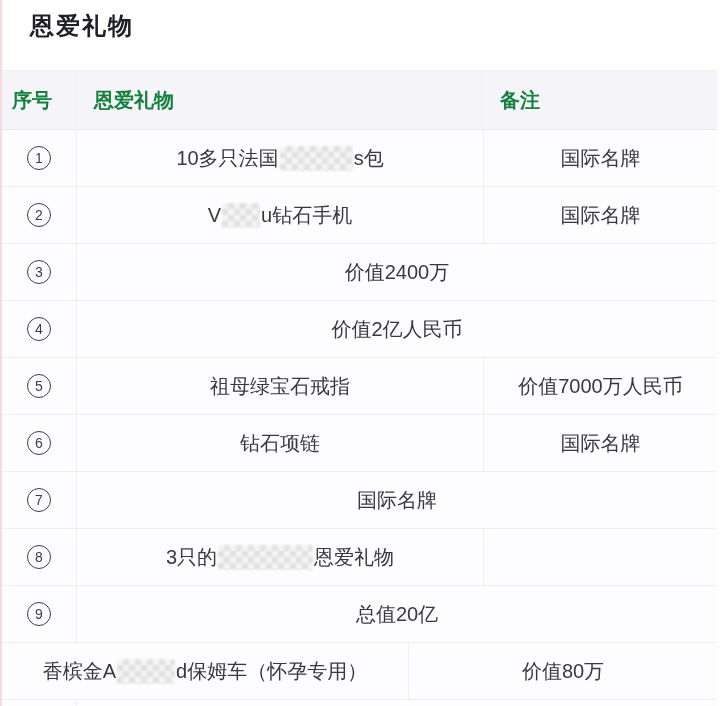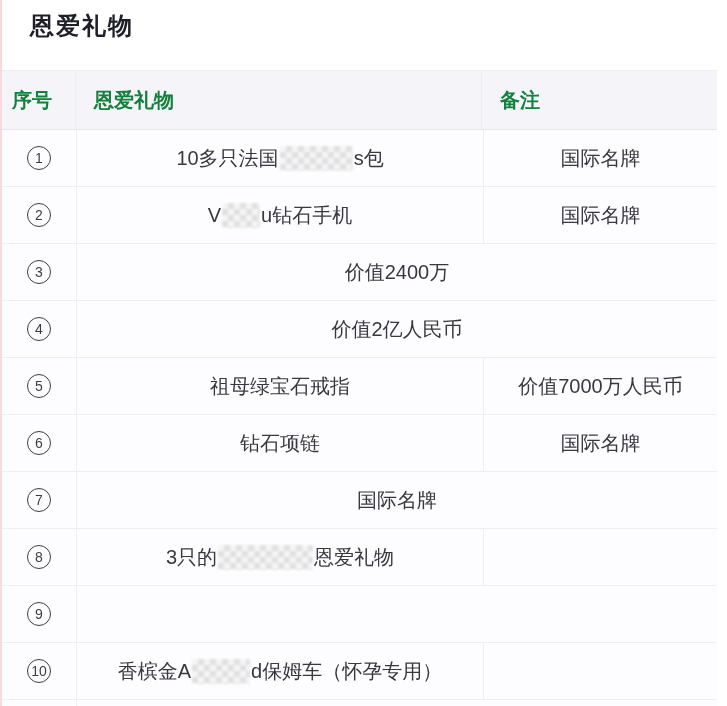--- a/index.html
+++ b/index.html
@@ -137,28 +137,27 @@
           <span class="numcircle">8</span>
         </div>
         <div class="c2">
           <span><span>3只的</span><span class="mosaic" style="width: 95px;"></span><span>恩爱礼物</span></span>
         </div>
       </div>
       <div class="row">
         <div class="c1">
           <span class="numcircle">9</span>
         </div>
+        <div class="c3">总值20亿</div>
       </div>
       <div class="row">
-        <div class="c1">
-          <span class="numcircle">10</span>
-        </div>
         <div class="c2">
           <span><span>香槟金A</span><span class="mosaic" style="width: 58px;"></span><span>d保姆车（怀孕专用）</span></span>
         </div>
+        <div class="c3">价值80万</div>
       </div>
     </div>
   <div class="partial-row">
     <div class="c1"></div>
     <div class="c2" style="border-right:none"></div>
     <div class="c3"></div>
   </div>
 </div>
 
 </body></html>

